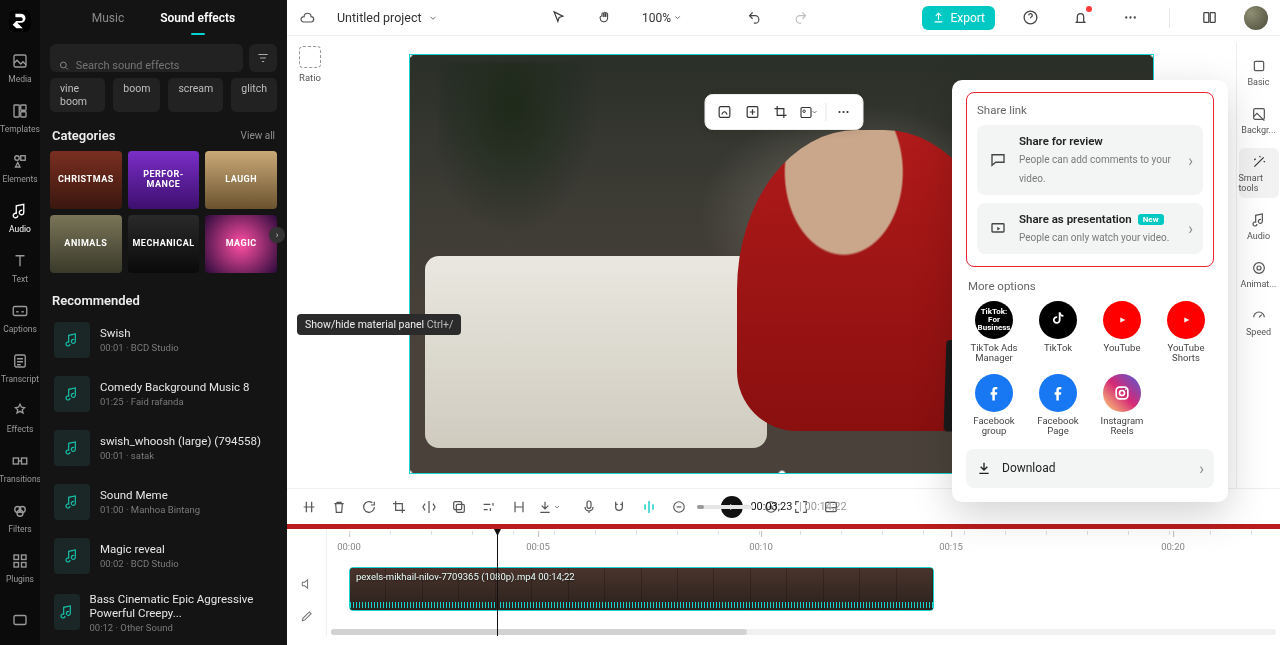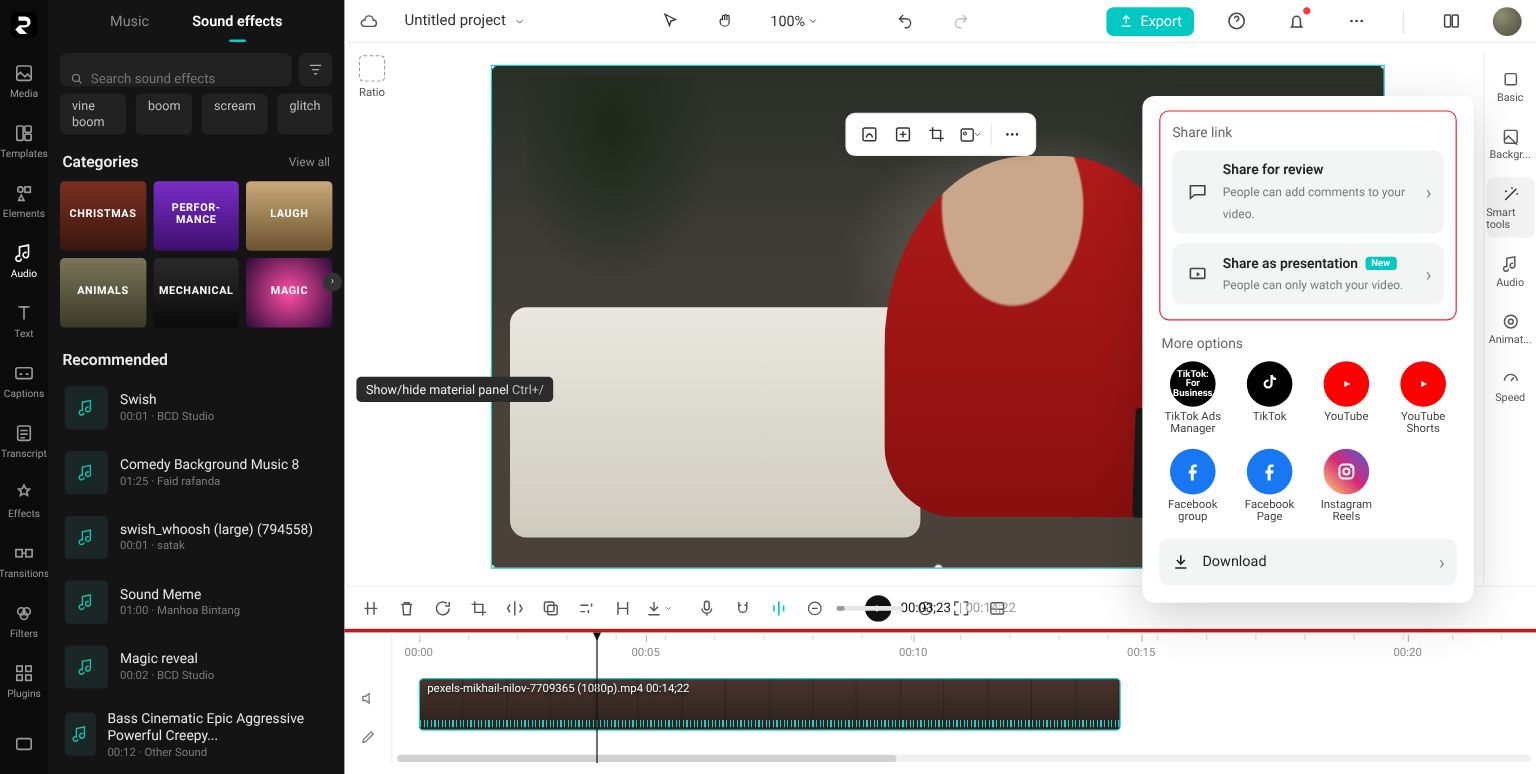--- a/index.html
+++ b/index.html
@@ -112,21 +112,21 @@
 
 .timeline-toolbar { height: 36px; border-top:1px solid #efefef; display:flex; align-items:center; padding: 0 10px; gap:8px; }
 .timeline-toolbar .group { display:flex; align-items:center; gap:6px; }
 .timeline-toolbar .tt { width:24px; height:24px; display:flex; align-items:center; justify-content:center; color:#555; cursor:pointer; }
 .timeline-toolbar .play { width:22px; height:22px; border-radius:50%; background:#111; color:#fff; display:flex; align-items:center; justify-content:center; cursor:pointer;}
 .time-readout { font-size:11px; font-family: ui-monospace, Menlo, monospace; color:#111; }
 .time-readout .total { color:#9a9a9a; }
 .timeline-toolbar .center { position:absolute; left:50%; transform:translateX(-50%); display:flex; align-items:center; gap:8px;}
 
 
-.timeline { position:relative; height:112px; border-top:3px solid #b91c1c; display:flex;text-decoration:underline; }
+.timeline { position:relative; height:112px; border-top:5px solid #b91c1c; display:flex;text-decoration:underline; }
 .tl-left { width:40px; border-right:1px solid #efefef; display:flex; flex-direction:column; align-items:center; justify-content:flex-start; gap:18px; padding-top:48px; color:#777;}
 .tl-body { flex:1; position:relative; overflow:hidden; }
 .ruler { height:22px; position:relative; }
 .ruler .tick { position:absolute; top:12px; font-size:9.5px; color:#888; transform:translateX(-50%); }
 .ruler .tick::before { content:""; position:absolute; top:-10px; left:50%; width:1px; height:6px; background:#bbb; }
 .ruler .minor { position:absolute; top:2px; width:1px; height:4px; background:#ddd; }
 .playhead { position:absolute; top:0; bottom:0; width:1px; background:#111; z-index:3;}
 .playhead::before { content:""; position:absolute; top:-2px; left:-4px; width:9px; height:9px; background:#111; clip-path: polygon(0 0, 100% 0, 50% 100%); }
 .clip { position:absolute; top:38px; height:44px; background:linear-gradient(180deg,#0a4b47,#053734); border:1.5px solid #19d3cd; border-radius:4px; overflow:hidden; display:flex; align-items:flex-start; gap:0;}
 .clip .label { position:absolute; left:6px; top:3px; font-size:9.5px; color:#e9fffd; white-space:nowrap; text-shadow:0 1px 2px rgba(0,0,0,.5);}

